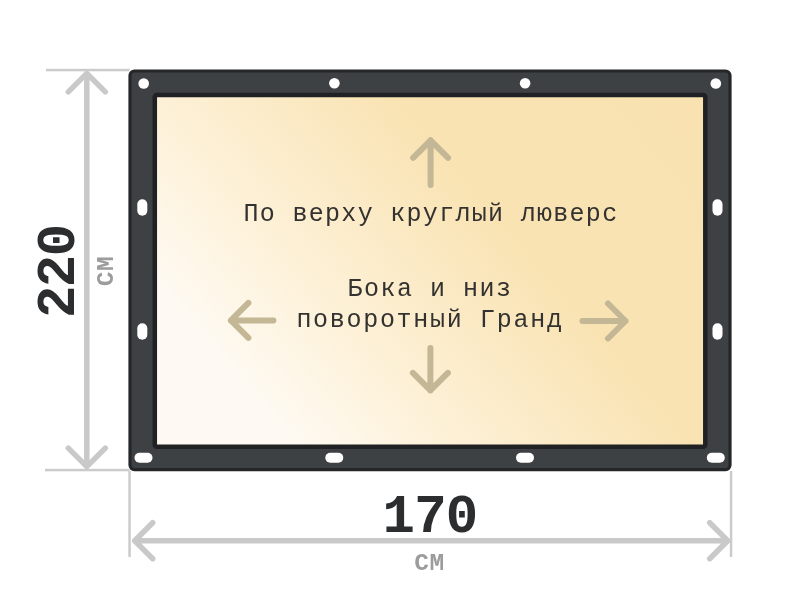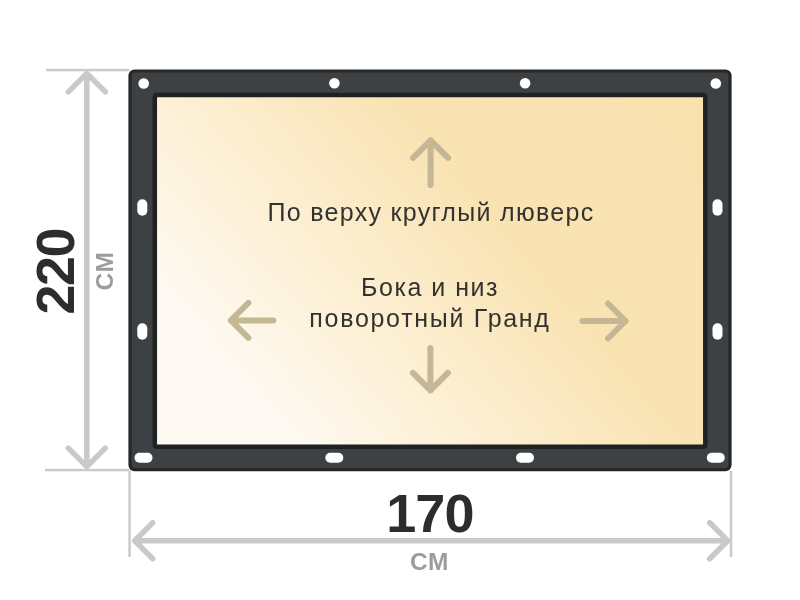--- a/index.html
+++ b/index.html
@@ -1,16 +1,16 @@
 <!DOCTYPE html>
 <html><head>
 <meta charset="utf-8">
 <style>
   html,body{margin:0;padding:0;background:#ffffff;}
-  .wrap{width:784px;height:600px;position:relative;font-family:Liberation Sans, sans-serif;}
+  .wrap{width:784px;height:600px;position:relative;font-family:Liberation Mono, monospace;}
 </style>
 </head>
 <body>
 <div class="wrap">
 <svg width="800" height="600" viewBox="0 0 800 600" xmlns="http://www.w3.org/2000/svg">
   <defs>
     <linearGradient id="cream" x1="0" y1="0.55" x2="1" y2="0">
       <stop offset="0" stop-color="#fefaf3"></stop>
       <stop offset="0.22" stop-color="#fdf1d8"></stop>
       <stop offset="0.56" stop-color="#f9e3b3"></stop>

